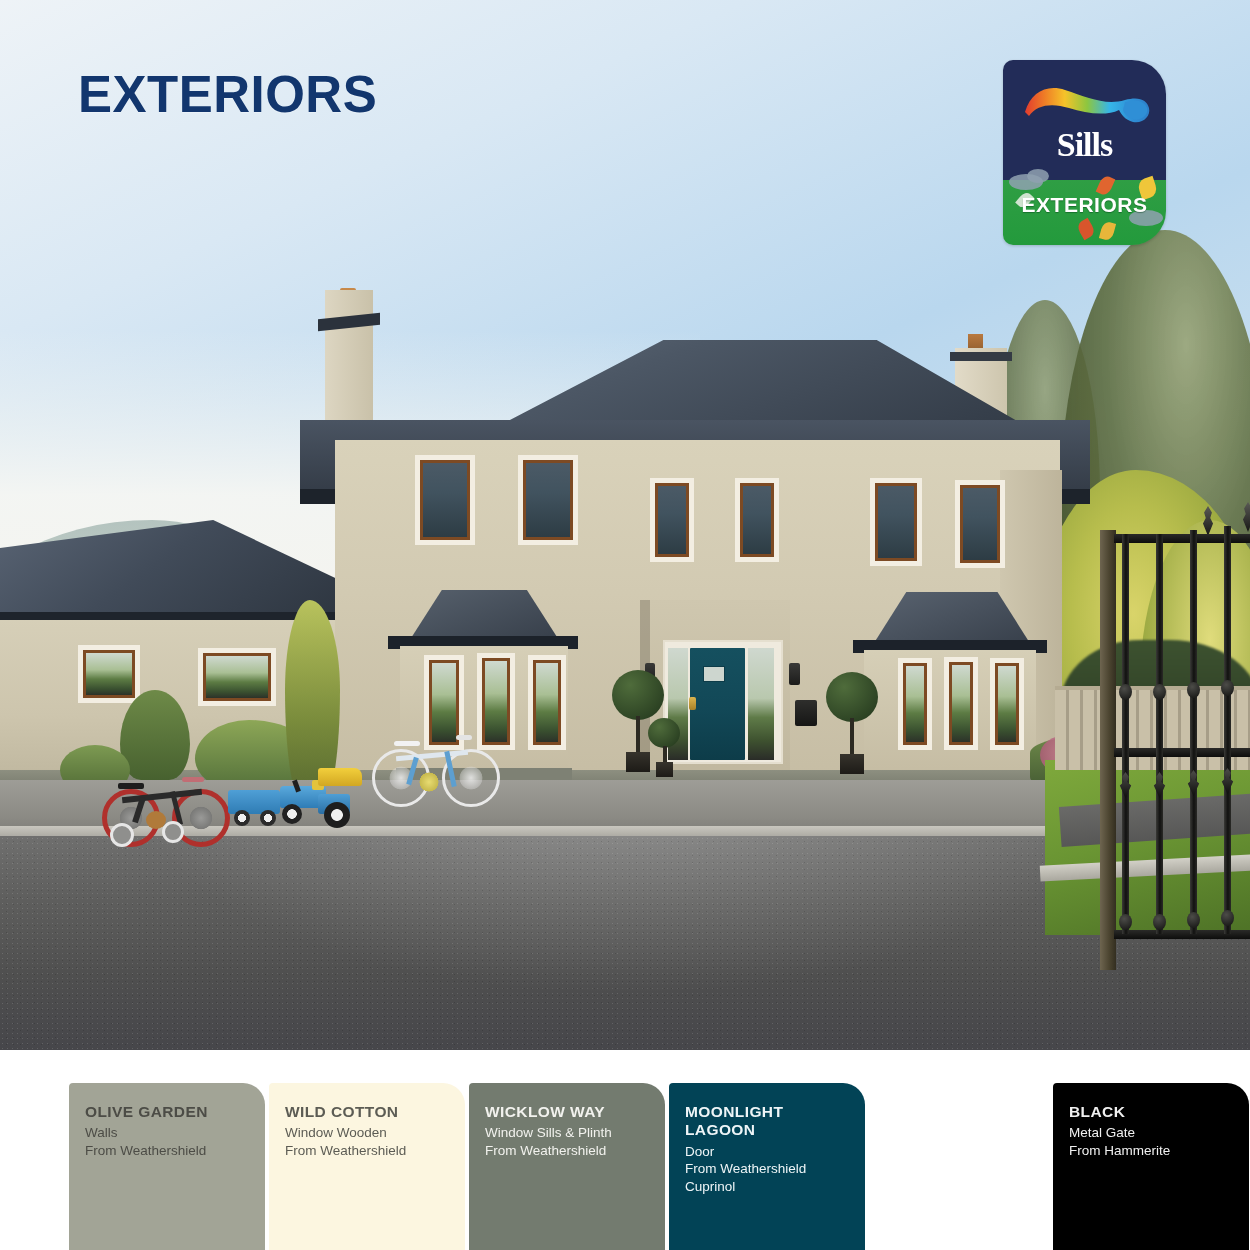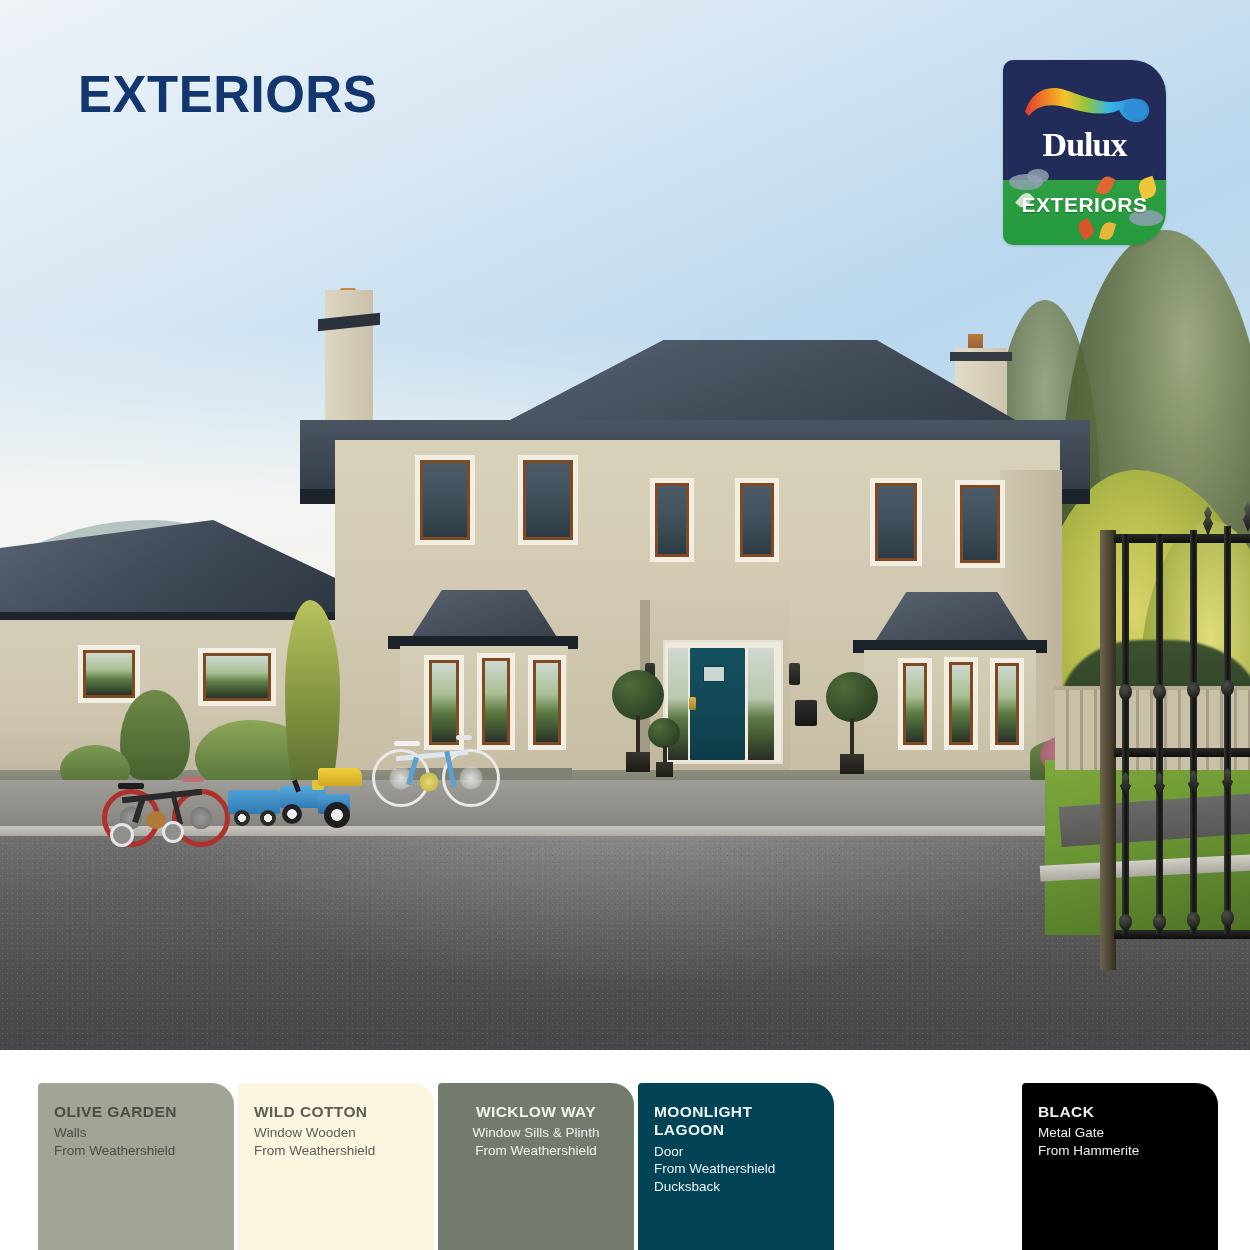--- a/index.html
+++ b/index.html
@@ -384,21 +384,21 @@
   }
   .leaf{position:absolute;border-radius:50% 0 50% 0;}
   .cloud{position:absolute;border-radius:50%;background:#8fa1b0;opacity:.85;}
 
   
   .swatchbar{
     position:absolute;left:0;top:1050px;width:1250px;height:200px;background:#fff;
   }
   .swatch{
     position:absolute;top:33px;height:167px;
-    border-radius:4px 22px 0 0;box-sizing:border-box;padding:20px 16px 0 16px;
+    border-radius:4px 22px 0 0;box-sizing:border-box;padding:20px 16px 0 16px;margin-left:31px;
   }
   .sw-title{
     font-size:15.5px;font-weight:bold;letter-spacing:.4px;line-height:1.18;margin-bottom:3px;
   }
   .sw-line{font-size:13.5px;line-height:1.3;}
 </style>
 </head>
 <body>
 
 <div id="poster">
@@ -627,49 +627,49 @@
           <stop offset="50%" stop-color="#8dc63f"></stop>
           <stop offset="68%" stop-color="#36b6e8"></stop>
           <stop offset="86%" stop-color="#2f8fd6"></stop>
           <stop offset="100%" stop-color="#2d7fc9"></stop>
         </linearGradient>
       </defs>
       <path d="M4,30 C10,10 26,2 44,8 C66,15 84,24 104,18 C118,14 126,18 128,26 C130,34 122,42 112,40 C104,38 100,32 98,28 C86,34 66,32 48,26 C32,21 16,22 8,34 Z" fill="url(#rb)"></path>
       <path d="M104,20 C116,16 124,20 126,26 C128,33 120,39 112,37 C107,36 103,32 102,28 Z" fill="#2f8fd6"></path>
     </svg>
 
-    <div class="dulux-word">Dulux</div>
+    <div class="dulux-word">Sills</div>
     <div class="exteriors-word">EXTERIORS</div>
   </div>
 
   <div class="swatchbar">
 
     <div class="swatch" id="sw0" style="left: 38px; width: 196px; background: rgb(162, 164, 150); color: rgb(76, 76, 70);">
       <div class="sw-title">OLIVE GARDEN</div>
       <div class="sw-line">Walls</div>
       <div class="sw-line">From Weathershield</div>
     </div>
 
     <div class="swatch" id="sw1" style="left: 238px; width: 196px; background: rgb(252, 246, 224); color: rgb(92, 92, 84);">
       <div class="sw-title">WILD COTTON</div>
       <div class="sw-line">Window Wooden</div>
       <div class="sw-line">From Weathershield</div>
     </div>
 
-    <div class="swatch" id="sw2" style="left: 438px; width: 196px; background: rgb(115, 123, 111); color: rgb(242, 242, 238); text-align: center;">
+    <div class="swatch" id="sw2" style="left: 438px; width: 196px; background: rgb(115, 123, 111); color: rgb(242, 242, 238);">
       <div class="sw-title">WICKLOW WAY</div>
       <div class="sw-line">Window Sills &amp; Plinth</div>
       <div class="sw-line">From Weathershield</div>
     </div>
 
     <div class="swatch" id="sw3" style="left: 638px; width: 196px; background: rgb(2, 67, 86); color: rgb(238, 245, 247);">
       <div class="sw-title">MOONLIGHT LAGOON</div>
       <div class="sw-line">Door</div>
       <div class="sw-line">From Weathershield</div>
-      <div class="sw-line">Ducksback</div>
+      <div class="sw-line">Cuprinol</div>
     </div>
 
 
     <div class="swatch" id="sw5" style="left: 1022px; width: 196px; background: rgb(0, 0, 0); color: rgb(240, 240, 240);">
       <div class="sw-title">BLACK</div>
       <div class="sw-line">Metal Gate</div>
       <div class="sw-line">From Hammerite</div>
     </div>
   </div>
 

